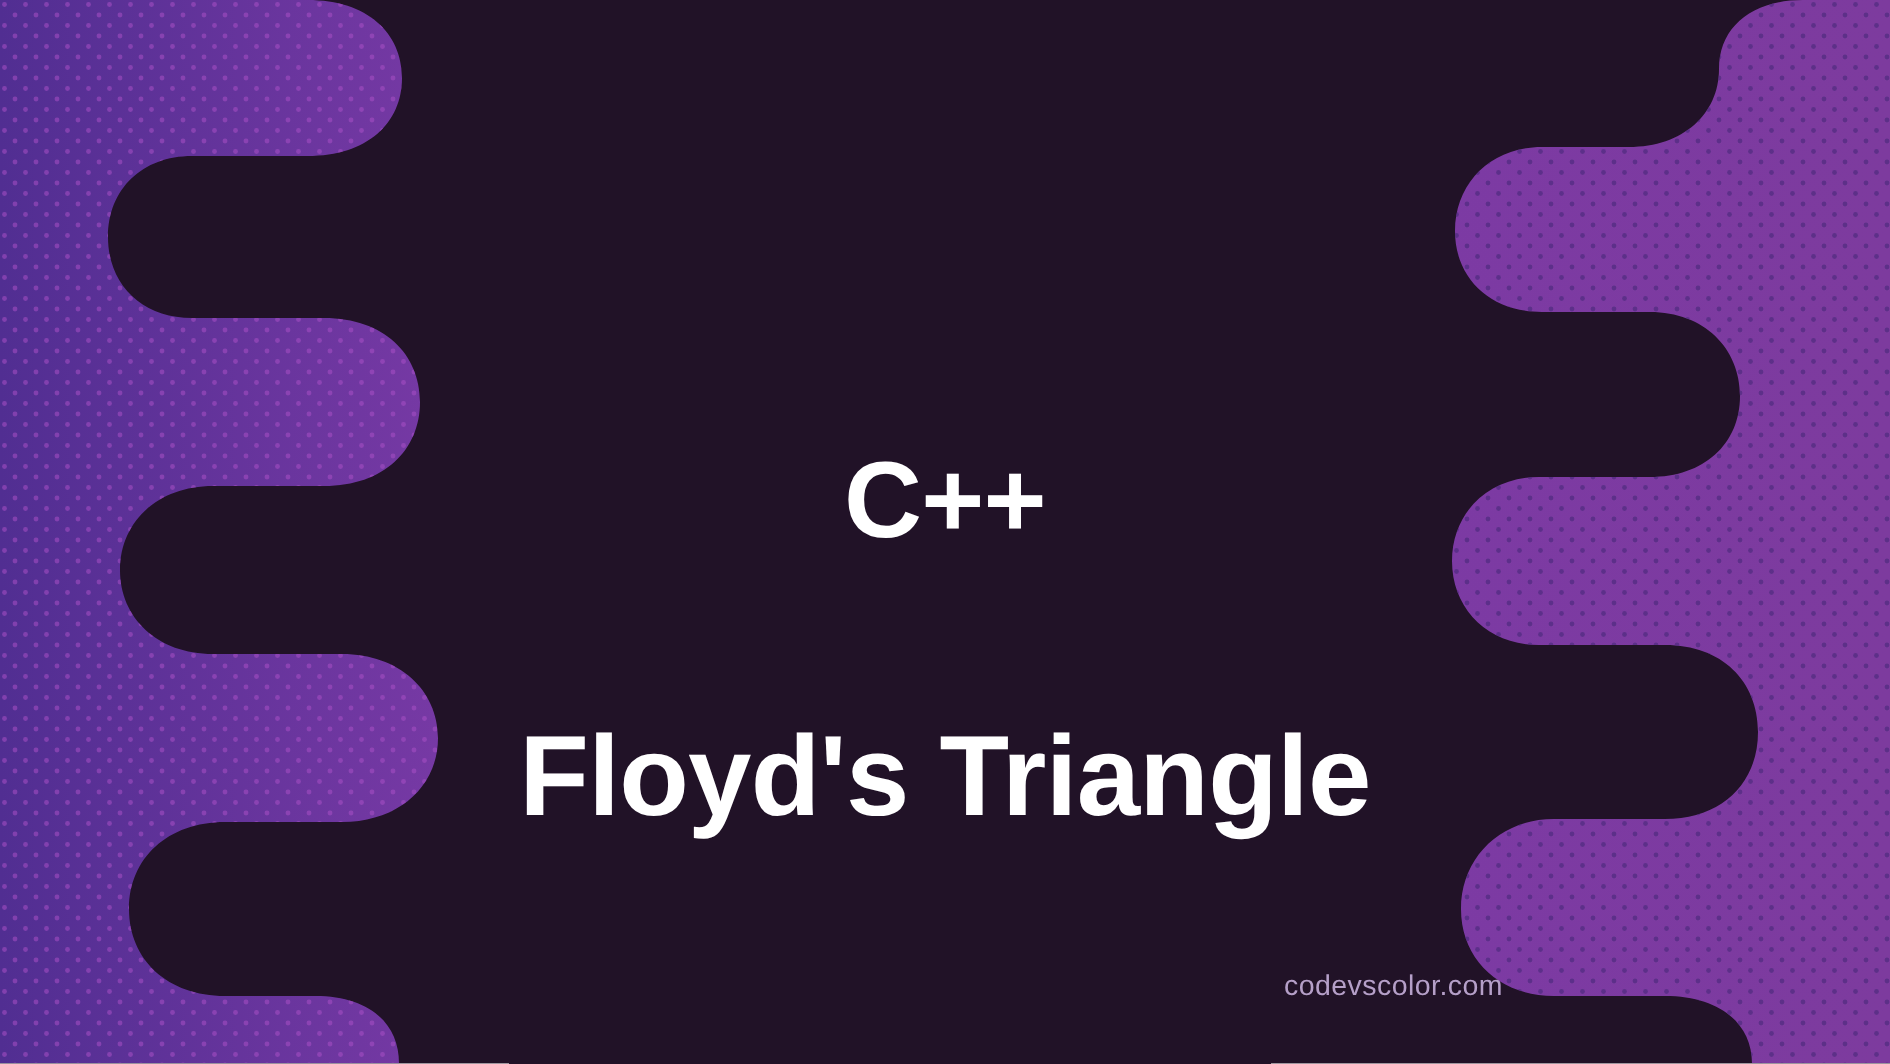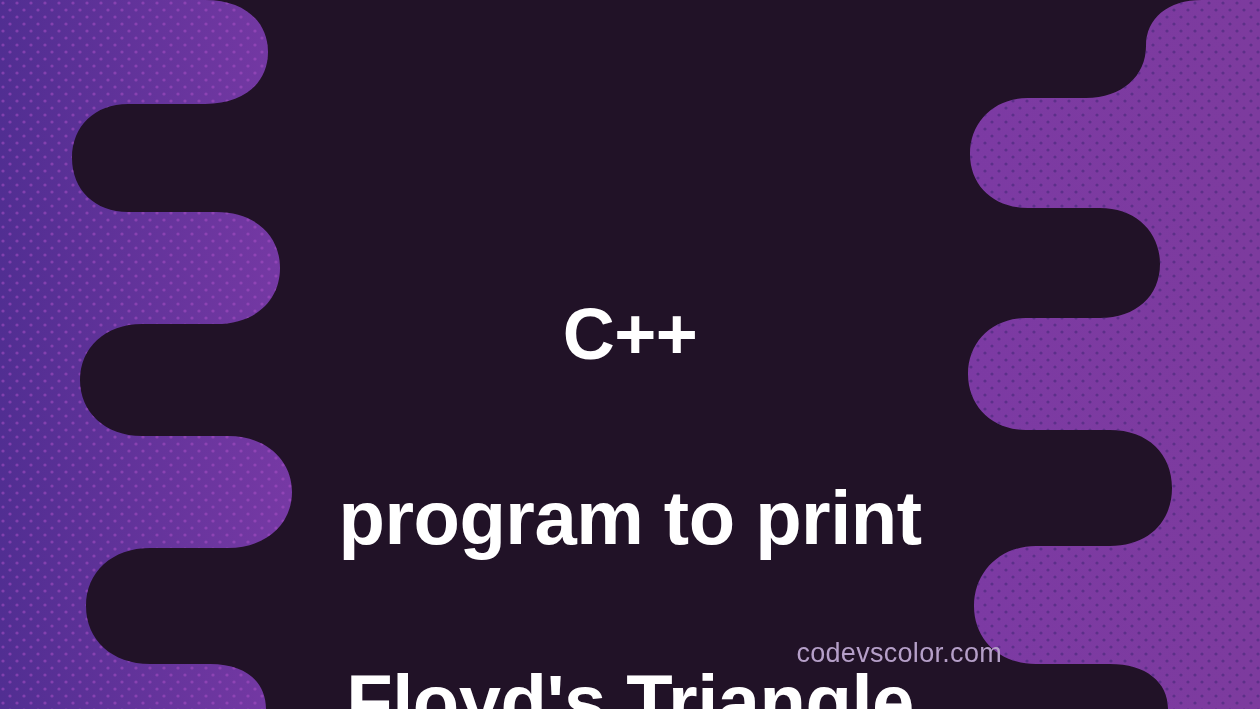--- a/index.html
+++ b/index.html
@@ -53,21 +53,21 @@
   }
   .headline .line-1 { font-size: 72px; }
   .headline .line-2 { font-size: 76px; }
   .headline .line-3 { font-size: 76px; }
 
   .watermark {
     position: absolute;
     right: 258px;
     bottom: 40px;
     color: #b59fc8;
-    font-size: 27px;
+    font-size: 19px;
     font-family: "Liberation Sans", sans-serif;
     font-weight: normal;
     letter-spacing: 0.3px;
     z-index: 5;
   }
 </style>
 </head>
 <body>
 
 <div id="banner">
@@ -153,19 +153,18 @@
         </clipPath>
       </defs>
 
       <rect x="0" y="0" width="320" height="709" fill="url(#gradR)" clip-path="url(#clipR)"></rect>
       <rect x="0" y="0" width="320" height="709" fill="url(#dotsR)" clip-path="url(#clipR)"></rect>
     </svg>
   </div>
 
   <div class="headline">
     <span class="line line-1">C++</span>
-    <span class="line line-2">program to print</span>
     <span class="line line-3">Floyd's Triangle</span>
   </div>
 
   <div class="watermark">codevscolor.com</div>
 
 </div>
 
 </body></html>

